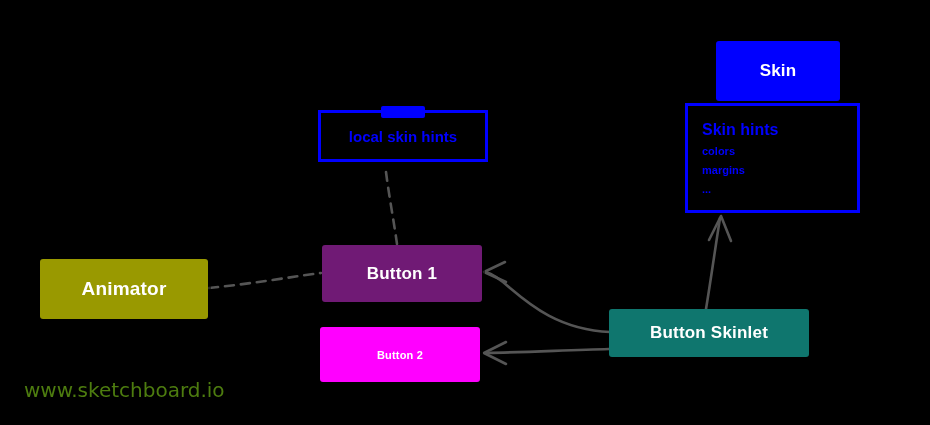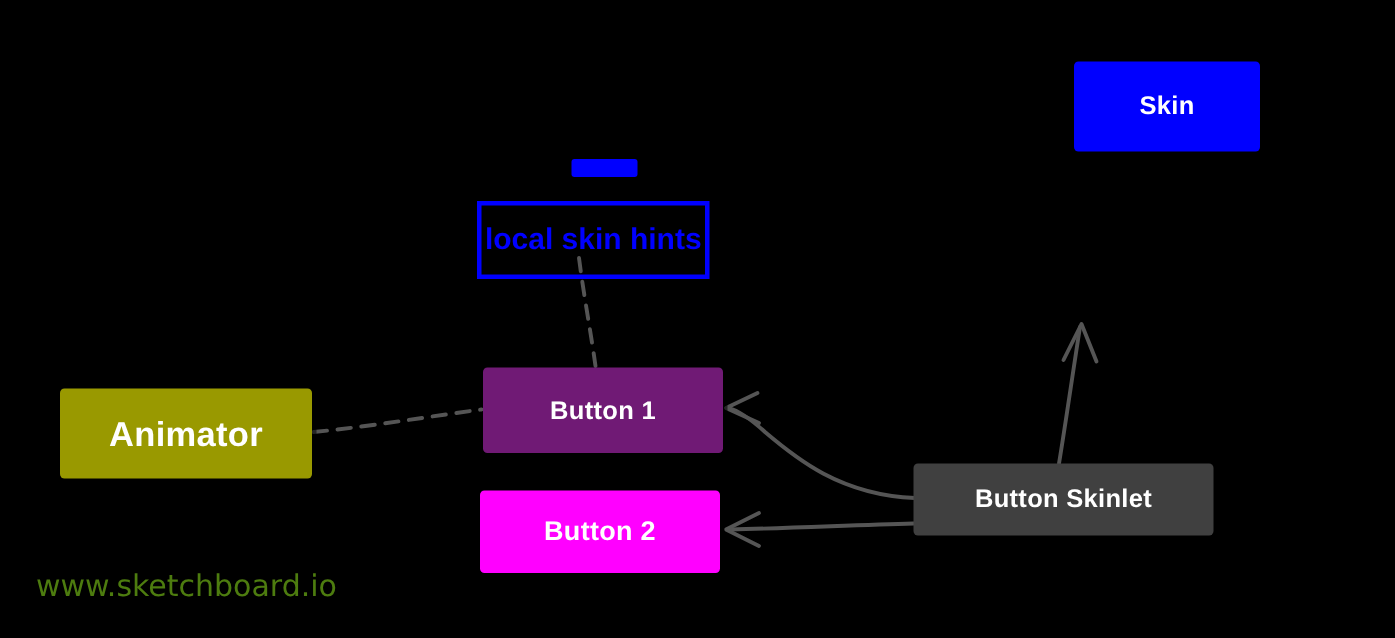--- a/index.html
+++ b/index.html
@@ -35,52 +35,52 @@
   .filled {
     color: #ffffff;
     font-weight: bold;
     letter-spacing: 0.2px;
     border-radius: 3px;
     box-shadow: 3px 4px 0px rgba(0,0,0,0.55);
   }
   .node-animator {
     left: 40px;  top: 259px;  width: 168px; height: 60px;
     background: #999900;
-    font-size: 23px;
+    font-size: 19px;
   }
   .node-button1 {
     left: 322px; top: 245px; width: 160px; height: 57px;
     background: #701a75;
     font-size: 17px;
   }
   .node-button2 {
     left: 320px; top: 327px; width: 160px; height: 55px;
     background: #ff00ff;
-    font-size: 18px;
+    font-size: 11px;
   }
   .node-skinlet {
     left: 609px; top: 309px; width: 200px; height: 48px;
-    background: #404040;
+    background: #0f766e;
     font-size: 17px;
   }
   .node-skin {
     left: 716px; top: 41px; width: 124px; height: 60px;
     background: #0000ff;
     font-size: 17px;
     text-align: center;
   }
   
   .outlined {
     border: 3px solid #0000ff;
     background: transparent;
     color: #0000ff;
   }
   .node-local-hints {
-    left: 318px; top: 134px; width: 155px; height: 52px;
-    font-size: 20px;
+    left: 318px; top: 110px; width: 170px; height: 52px;
+    font-size: 15px;
     font-weight: bold;
   }
   .node-local-hints .label {
     line-height: 1;
   }
   
   .tab-notch {
     position: absolute;
     left: 381px;
     top: 106px;
@@ -159,16 +159,22 @@
 
   <div class="node filled node-skin">
     <span>Skin</span>
   </div>
 
   <div class="tab-notch"></div>
   <div class="node outlined node-local-hints">
     <span class="label">local skin hints</span>
   </div>
 
+  <div class="node outlined node-skin-hints">
+    <div class="skin-hints-title">Skin hints</div>
+    <div class="skin-hints-item">colors</div>
+    <div class="skin-hints-item">margins</div>
+    <div class="skin-hints-item">...</div>
+  </div>
 
   <div class="watermark">www.sketchboard.io</div>
 
 </div>
 
 </body></html>

